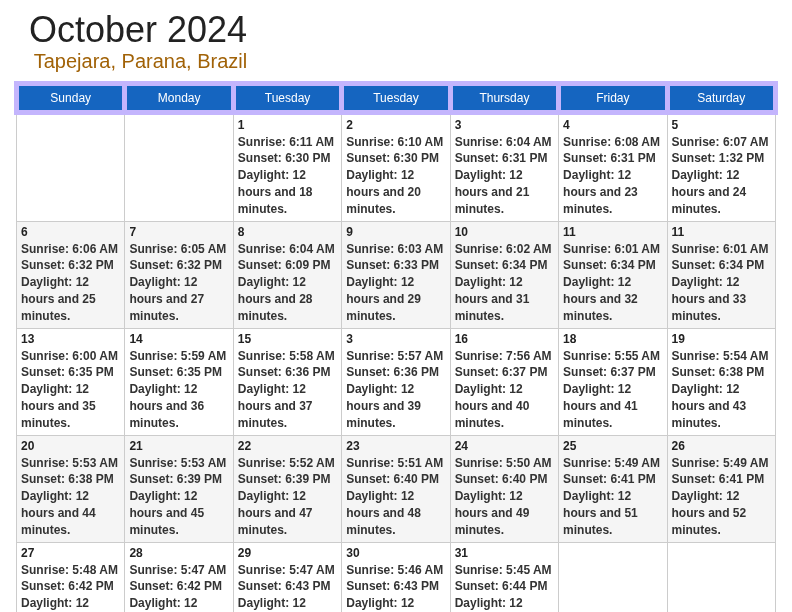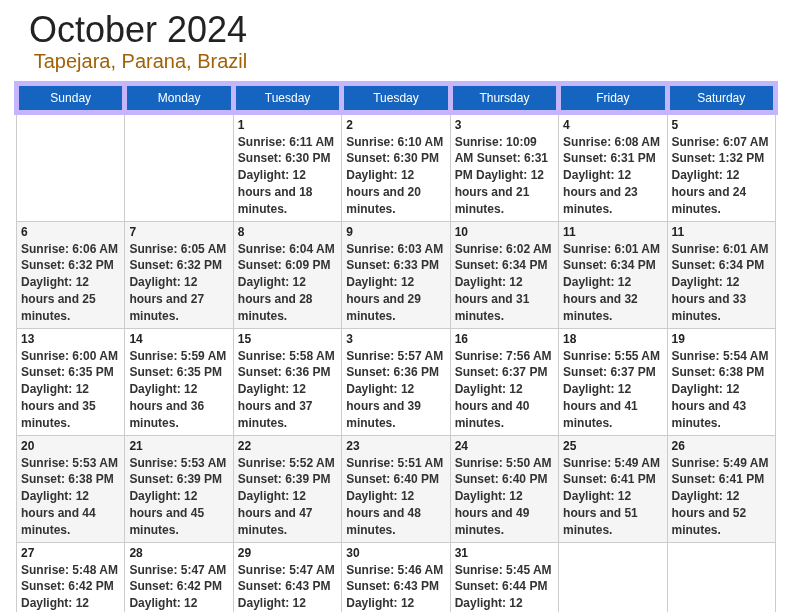--- a/index.html
+++ b/index.html
@@ -132,21 +132,21 @@
 Daylight: 12 hours and 18 minutes.</div>
           </td>
           <td>
             <span class="day-number">2</span>
             <div class="day-info">Sunrise: 6:10 AM
 Sunset: 6:30 PM
 Daylight: 12 hours and 20 minutes.</div>
           </td>
           <td>
             <span class="day-number">3</span>
-            <div class="day-info">Sunrise: 10:09 AM
+            <div class="day-info">Sunrise: 6:04 AM
 Sunset: 6:31 PM
 Daylight: 12 hours and 21 minutes.</div>
           </td>
           <td>
             <span class="day-number">4</span>
             <div class="day-info">Sunrise: 6:08 AM
 Sunset: 6:31 PM
 Daylight: 12 hours and 23 minutes.</div>
           </td>
           <td>

